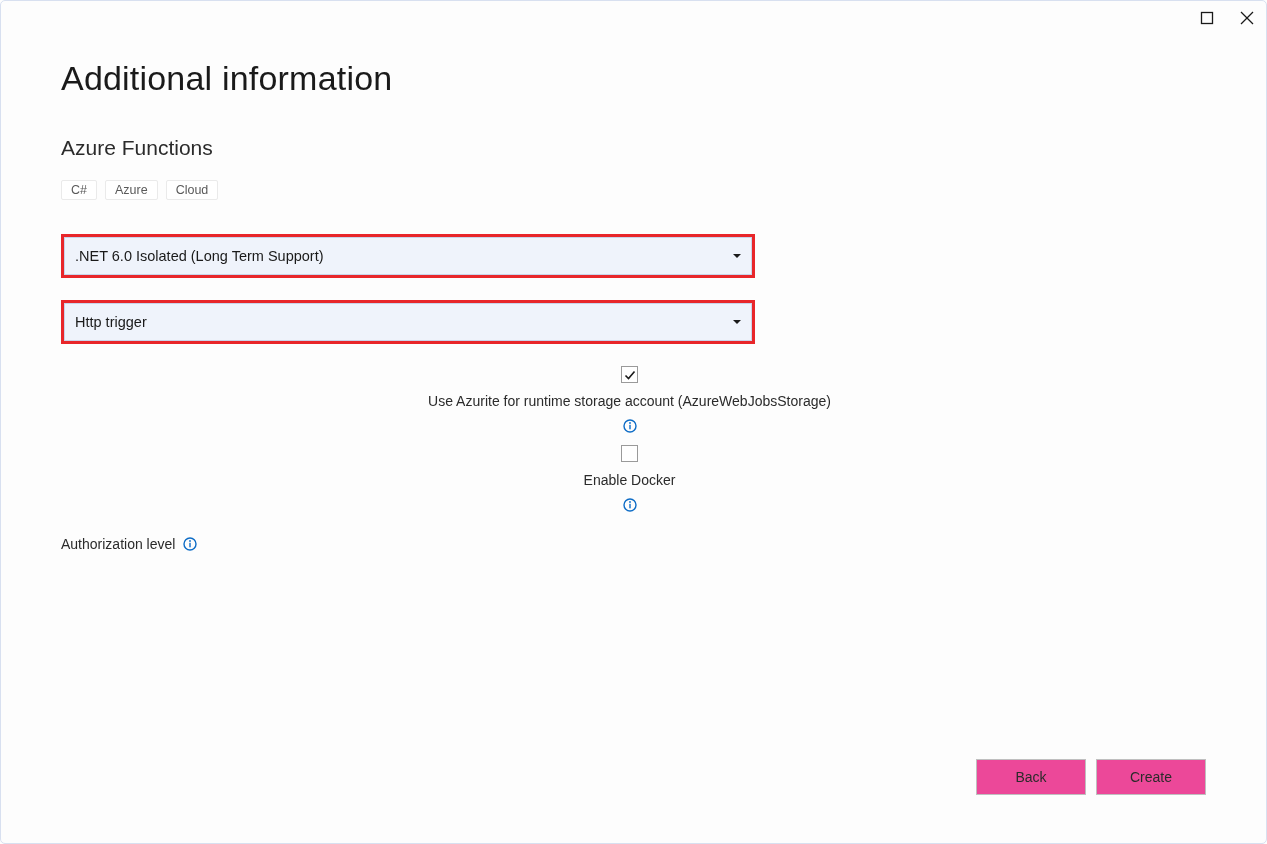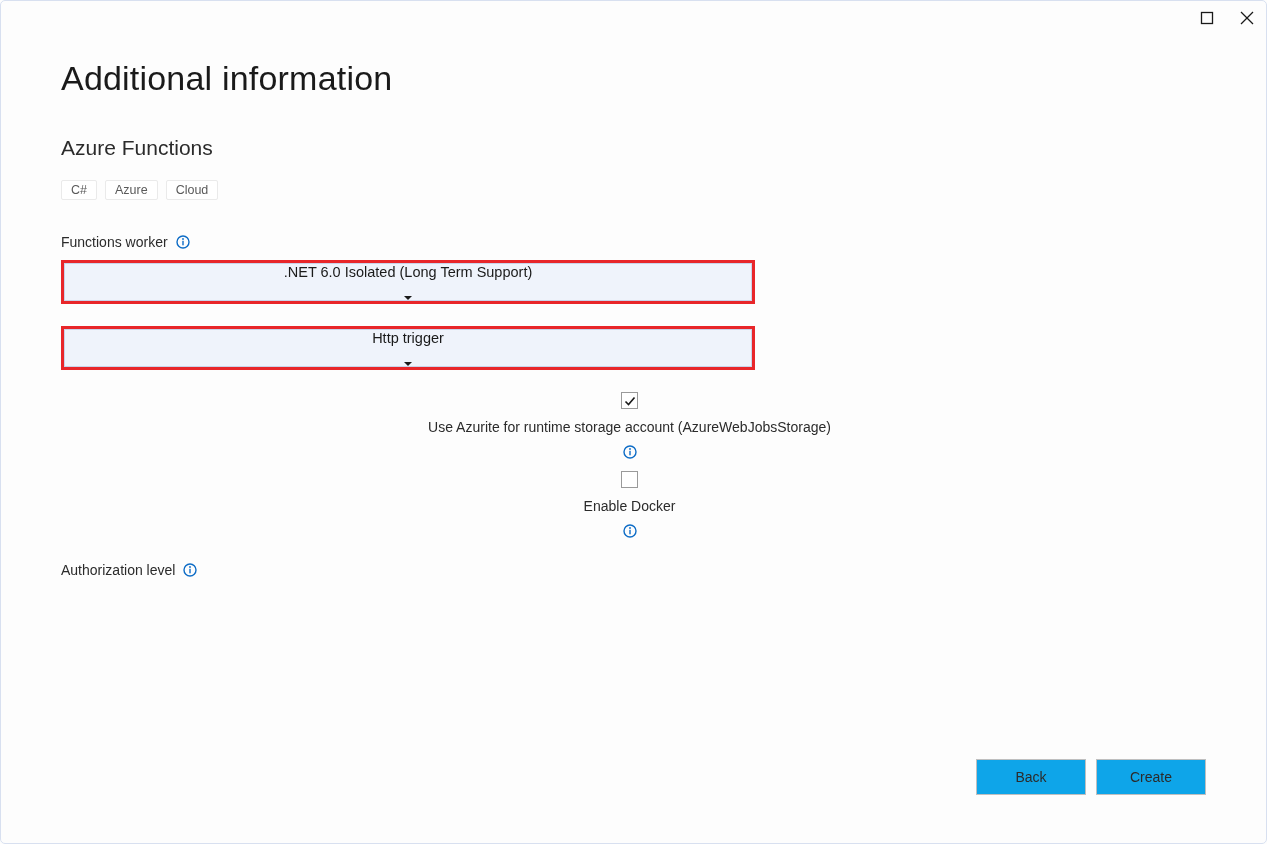--- a/index.html
+++ b/index.html
@@ -91,21 +91,20 @@
     .dropdown {
       width: 100%;
       height: 38px;
       background: #eff3fb;
       border: 1px solid #c9d4ea;
       display: flex;
       align-items: center;
       justify-content: space-between;
       padding: 0 10px 0 10px;
       cursor: pointer;
-      flex-direction: column;
     }
     .dropdown-text {
       font-size: 14.5px;
       color: #1a1a1a;
     }
     .chevron-down {
       width: 0;
       height: 0;
       border-left: 4px solid transparent;
       border-right: 4px solid transparent;
@@ -143,21 +142,21 @@
       position: absolute;
       bottom: 48px;
       right: 60px;
       display: flex;
       gap: 10px;
     }
     .btn {
       min-width: 110px;
       height: 36px;
       border: 1px solid #bfbfbf;
-      background: #0ea5e9;
+      background: #ec4899;
       font-size: 14px;
       color: #2b2b2b;
       cursor: pointer;
       display: flex;
       align-items: center;
       justify-content: center;
     }
   </style>
 </head>
 <body>
@@ -181,30 +180,20 @@
 
   <div class="subtitle-row">
     <div class="subtitle">Azure Functions</div>
     <div class="tags">
       <span class="tag">C#</span>
       <span class="tag">Azure</span>
       <span class="tag">Cloud</span>
     </div>
   </div>
 
-  <div class="label-row">
-    <span class="field-label">Functions worker</span>
-    <span class="info-icon">
-      <svg viewBox="0 0 14 14">
-          <circle cx="7" cy="7" r="6" fill="none" stroke="#0d6cc6" stroke-width="1.4"></circle>
-          <circle cx="7" cy="4" r="0.9" fill="#0d6cc6"></circle>
-          <rect x="6.3" y="5.8" width="1.4" height="4.5" fill="#0d6cc6"></rect>
-        </svg>
-    </span>
-  </div>
   <div class="dropdown-highlight">
     <div class="dropdown">
       <span class="dropdown-text">.NET 6.0 Isolated (Long Term Support)</span>
       <span class="chevron-down"></span>
     </div>
   </div>
 
   <div class="dropdown-highlight">
     <div class="dropdown">
       <span class="dropdown-text">Http trigger</span>

